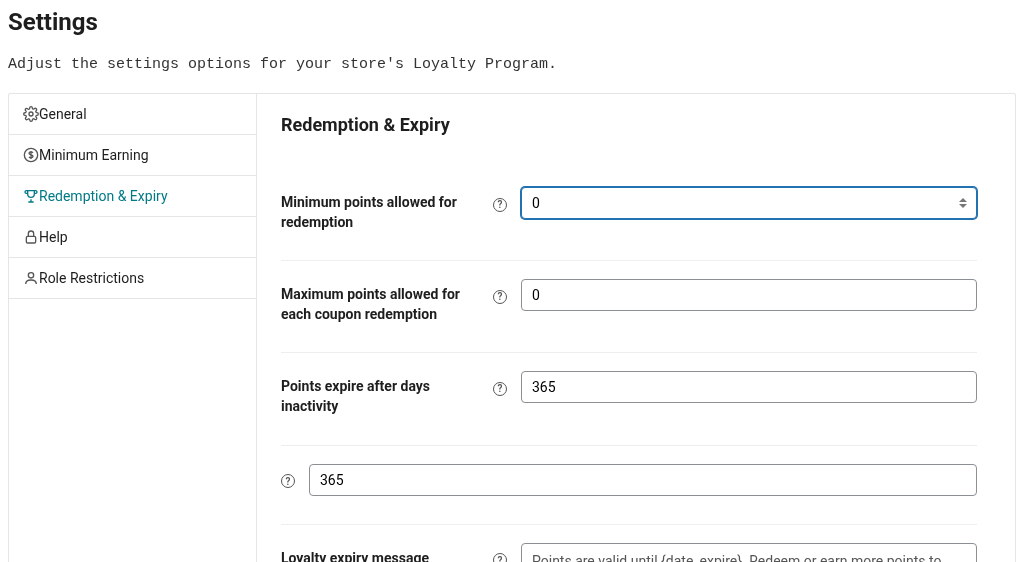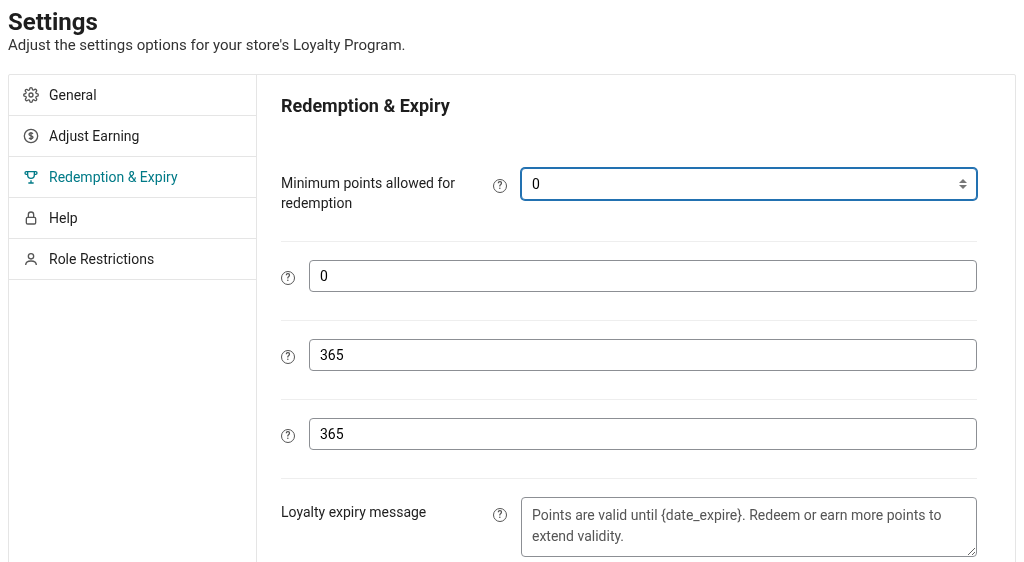--- a/index.html
+++ b/index.html
@@ -1,30 +1,30 @@
 <!DOCTYPE html>
 <html><head>
   <meta charset="utf-8">
   <style>
     * { box-sizing: border-box; margin: 0; padding: 0; }
     body { font-family: -apple-system, BlinkMacSystemFont, "Segoe UI", Roboto, sans-serif; color: #1e1e1e; background: #fff; font-size: 14px; }
     .container { padding: 8px 8px 0 8px; }
-    .page-title { font-size: 24px; font-weight: 700; margin-bottom: 0; }
-    .page-subtitle { font-size: 15px; color: #333; margin-bottom: 20px; }
+    .page-title { font-size: 24px; font-weight: 700; margin-bottom: 20px; }
+    .page-subtitle { font-size: 15px; color: #333; margin-bottom: 20px; font-family: Liberation Mono, monospace; }
     .panel { display: flex; border: 1px solid #e5e5e5; border-radius: 2px; min-height: 480px; }
     .sidebar { width: 248px; border-right: 1px solid #e5e5e5; }
-    .sidebar-item { display: flex; align-items: center; gap: 10px; padding: 12px 14px; border-bottom: 1px solid #e5e5e5; cursor: pointer; color: #1e1e1e; }
+    .sidebar-item { display: flex; align-items: center; padding: 12px 14px; border-bottom: 1px solid #e5e5e5; cursor: pointer; color: #1e1e1e; }
     .sidebar-item.active { color: #007a87; }
     .sidebar-item.active .icn { color: #007a87; }
     .icn { width: 16px; height: 16px; color: #555; flex-shrink: 0; display: inline-flex; }
     .icn svg { width: 100%; height: 100%; }
     .content { flex: 1; padding: 20px 38px 20px 24px; }
     .section-title { font-size: 18px; font-weight: 700; margin-bottom: 34px; }
     .field-row { display: flex; align-items: flex-start; padding: 18px 0 28px 0; border-bottom: 1px solid #eeeeee; }
-    .field-label-wrap { width: 212px; flex-shrink: 0; font-weight: 400; font-size: 14px; line-height: 1.4; padding-right: 8px; padding-top: 6px;}
+    .field-label-wrap { width: 212px; flex-shrink: 0; font-weight: 700; font-size: 14px; line-height: 1.4; padding-right: 8px; padding-top: 6px;}
     .help-icon-wrap { width: 28px; flex-shrink: 0; padding-top: 8px; }
     .help-icn { display: inline-flex; width: 14px; height: 14px; border: 1.3px solid #555; border-radius: 50%; align-items: center; justify-content: center; font-size: 10px; font-weight: 600; color: #555; cursor: help; }
     .field-control { flex: 1; }
     .num-input, .text-input { width: 100%; border: 1px solid #8c8f94; border-radius: 4px; padding: 7px 10px; font-size: 14px; font-family: inherit; background: #fff; }
     .num-input.focused { border-color: #2271b1; box-shadow: 0 0 0 1px #2271b1; outline: none; }
     .text-input { line-height: 1.5; resize: both; min-height: 60px; color: #555;}
     .num-wrap { position: relative; display: flex; align-items: center; }
     .spinner { position: absolute; right: 4px; width: 14px; display: flex; flex-direction: column; gap: 2px; }
     .spinner span { width: 0; height: 0; border-left: 4px solid transparent; border-right: 4px solid transparent; cursor: pointer; }
     .spin-up { border-bottom: 4px solid #777; }
@@ -47,21 +47,21 @@
           </span>
         <span>General</span>
       </div>
       <div class="sidebar-item">
         <span class="icn">
             <svg viewBox="0 0 24 24" fill="none" stroke="currentColor" stroke-width="2">
               <circle cx="12" cy="12" r="10"></circle>
               <path d="M15 8.5c-.7-.7-2-1.2-3-1.2-2 0-3 1-3 2.2 0 3 6 1.5 6 4.5 0 1.2-1 2.2-3 2.2-1.2 0-2.3-.4-3-1.2M12 6v12"></path>
             </svg>
           </span>
-        <span>Adjust Earning</span>
+        <span>Minimum Earning</span>
       </div>
       <div class="sidebar-item active">
         <span class="icn">
             <svg viewBox="0 0 24 24" fill="none" stroke="currentColor" stroke-width="2">
               <path d="M8 21h8M12 17v4M7 4h10v5a5 5 0 0 1-10 0V4zM7 4H5a2 2 0 0 0 0 4h2M17 4h2a2 2 0 0 1 0 4h-2"></path>
             </svg>
           </span>
         <span>Redemption &amp; Expiry</span>
       </div>
       <div class="sidebar-item">
@@ -94,27 +94,29 @@
             <input class="num-input focused" type="text" value="0" style="">
             <div class="spinner">
               <span class="spin-up"></span>
               <span class="spin-down"></span>
             </div>
           </div>
         </div>
       </div>
 
       <div class="field-row">
+        <div class="field-label-wrap">Maximum points allowed for each coupon redemption</div>
         <div class="help-icon-wrap"><span class="help-icn">?</span></div>
         <div class="field-control">
           <input class="num-input" type="text" value="0" style="">
         </div>
       </div>
 
       <div class="field-row">
+        <div class="field-label-wrap">Points expire after days inactivity</div>
         <div class="help-icon-wrap"><span class="help-icn">?</span></div>
         <div class="field-control">
           <input class="num-input" type="text" value="365" style="">
         </div>
       </div>
 
       <div class="field-row">
         <div class="help-icon-wrap"><span class="help-icn">?</span></div>
         <div class="field-control">
           <input class="num-input" type="text" value="365" style="">

